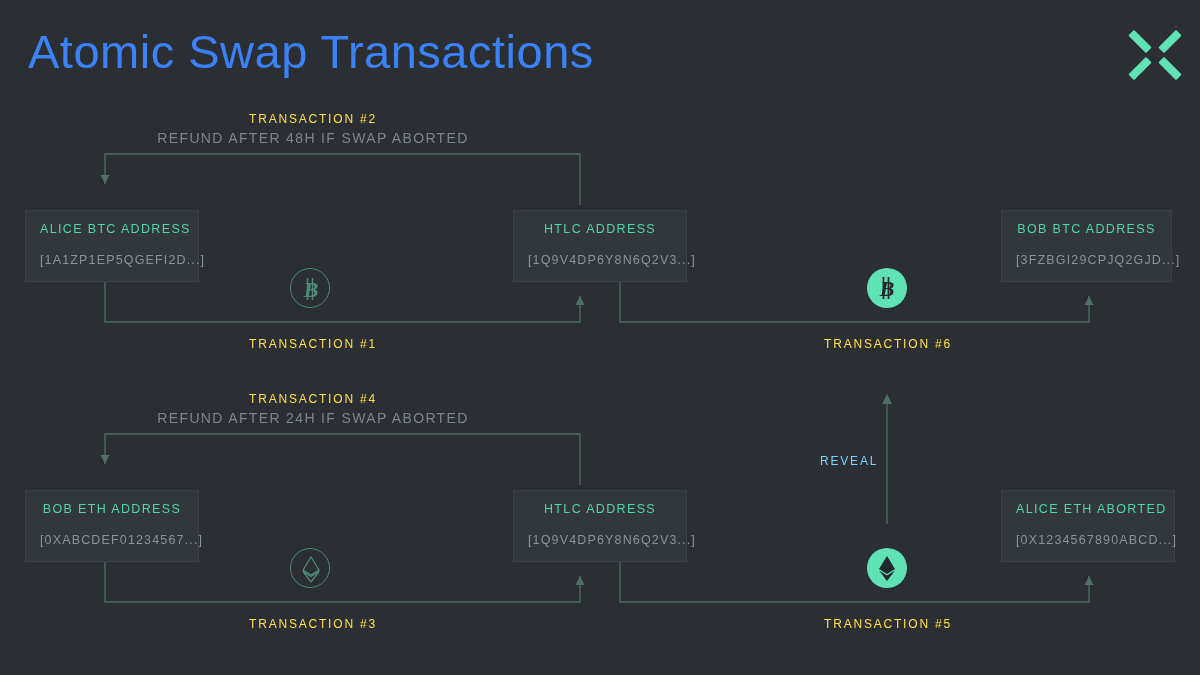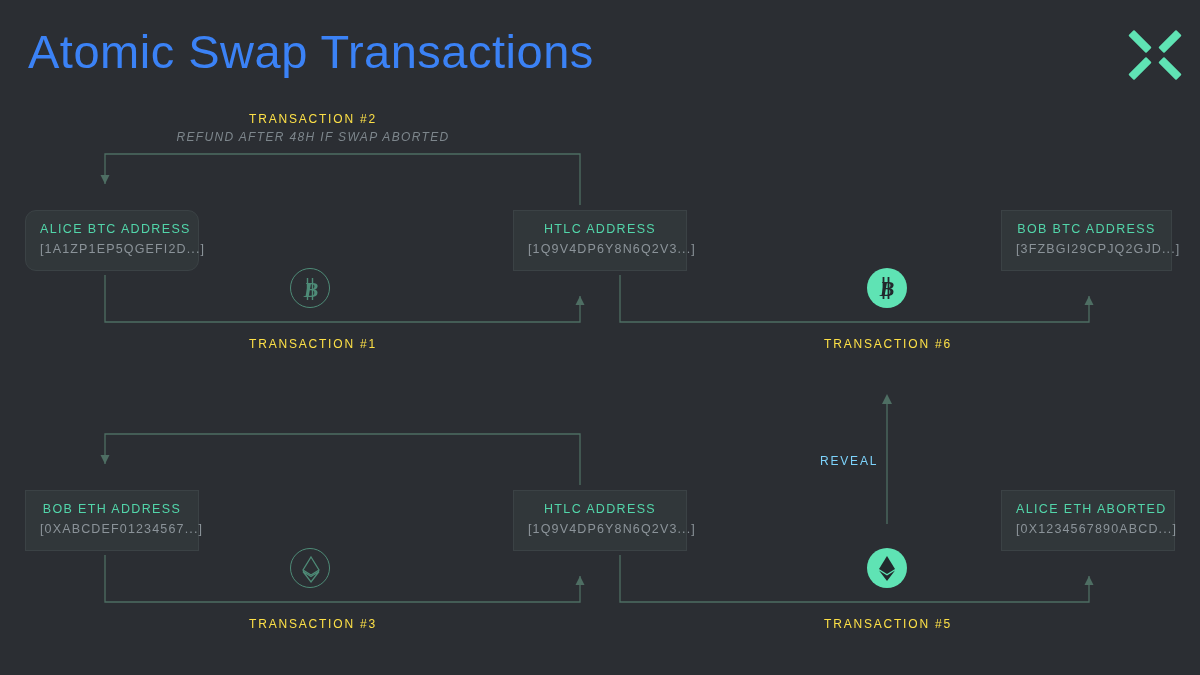--- a/index.html
+++ b/index.html
@@ -63,41 +63,40 @@
     color: #52d6aa;
     white-space: nowrap;
     line-height: 1.35;
   }
   .addr-hash {
     font-size: 12.5px;
     letter-spacing: 1.15px;
     color: #8b9399;
     white-space: nowrap;
     line-height: 1.5;
-    margin-top: 2px;
+    margin-top: 13px;
   }
 
   
   .conn-label {
     position: absolute;
     text-align: center;
     white-space: nowrap;
     transform: translateX(-50%);
   }
   .conn-main {
     font-size: 12px;
     letter-spacing: 1.8px;
     color: #fde047;
   }
   .conn-sub {
-    font-size: 12px;
+    font-size: 14px;
     letter-spacing: 1.35px;
     color: #7d868c;
     margin-top: 4px;
-    font-style: italic;
   }
   .reveal-label {
     position: absolute;
     font-size: 12px;
     letter-spacing: 1.8px;
     color: #7dd3fc;
     white-space: nowrap;
   }
 
   
@@ -158,21 +157,21 @@
     <path d="M105 555 L105 602 L580 602 L580 576"></path>
     <polygon points="580,576 575.5,585 584.5,585"></polygon>
 
     <path d="M620 555 L620 602 L1089 602 L1089 576"></path>
     <polygon points="1089,576 1084.5,585 1093.5,585"></polygon>
 
     <line x1="887" y1="524" x2="887" y2="400"></line>
     <polygon points="887,394 882,404 892,404"></polygon>
   </svg>
 
-  <div class="addr-box" style="left:25px; top:210px; width:174px;border-radius:11px;">
+  <div class="addr-box" style="left:25px; top:210px; width:174px;">
     <div class="addr-title">ALICE BTC ADDRESS</div>
     <div class="addr-hash">[1A1ZP1EP5QGEFI2D...]</div>
   </div>
 
   <div class="addr-box" style="left:513px; top:210px; width:174px;">
     <div class="addr-title">HTLC ADDRESS</div>
     <div class="addr-hash">[1Q9V4DP6Y8N6Q2V3...]</div>
   </div>
 
   <div class="addr-box" style="left:1001px; top:210px; width:171px;">
@@ -201,20 +200,24 @@
   </div>
 
   <div class="conn-label" style="left:313px; top:337px;">
     <div class="conn-main">TRANSACTION #1</div>
   </div>
 
   <div class="conn-label" style="left:888px; top:337px;">
     <div class="conn-main">TRANSACTION #6</div>
   </div>
 
+  <div class="conn-label" style="left:313px; top:392px;">
+    <div class="conn-main">TRANSACTION #4</div>
+    <div class="conn-sub">REFUND AFTER 24H IF SWAP ABORTED</div>
+  </div>
 
   <div class="conn-label" style="left:313px; top:617px;">
     <div class="conn-main">TRANSACTION #3</div>
   </div>
 
   <div class="conn-label" style="left:888px; top:617px;">
     <div class="conn-main">TRANSACTION #5</div>
   </div>
 
   <div class="reveal-label" style="left:820px; top:454px;">REVEAL</div>

